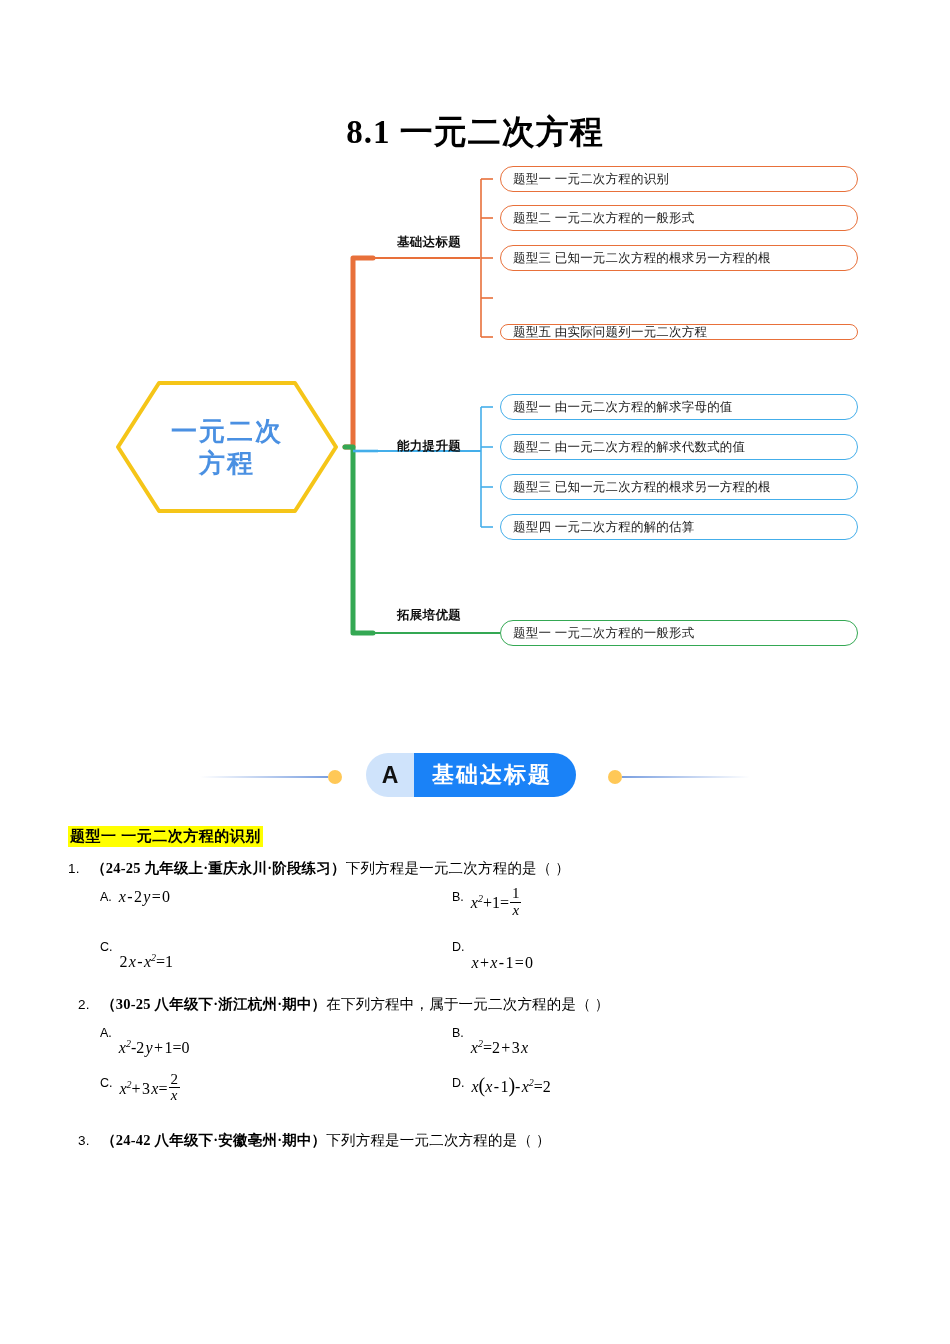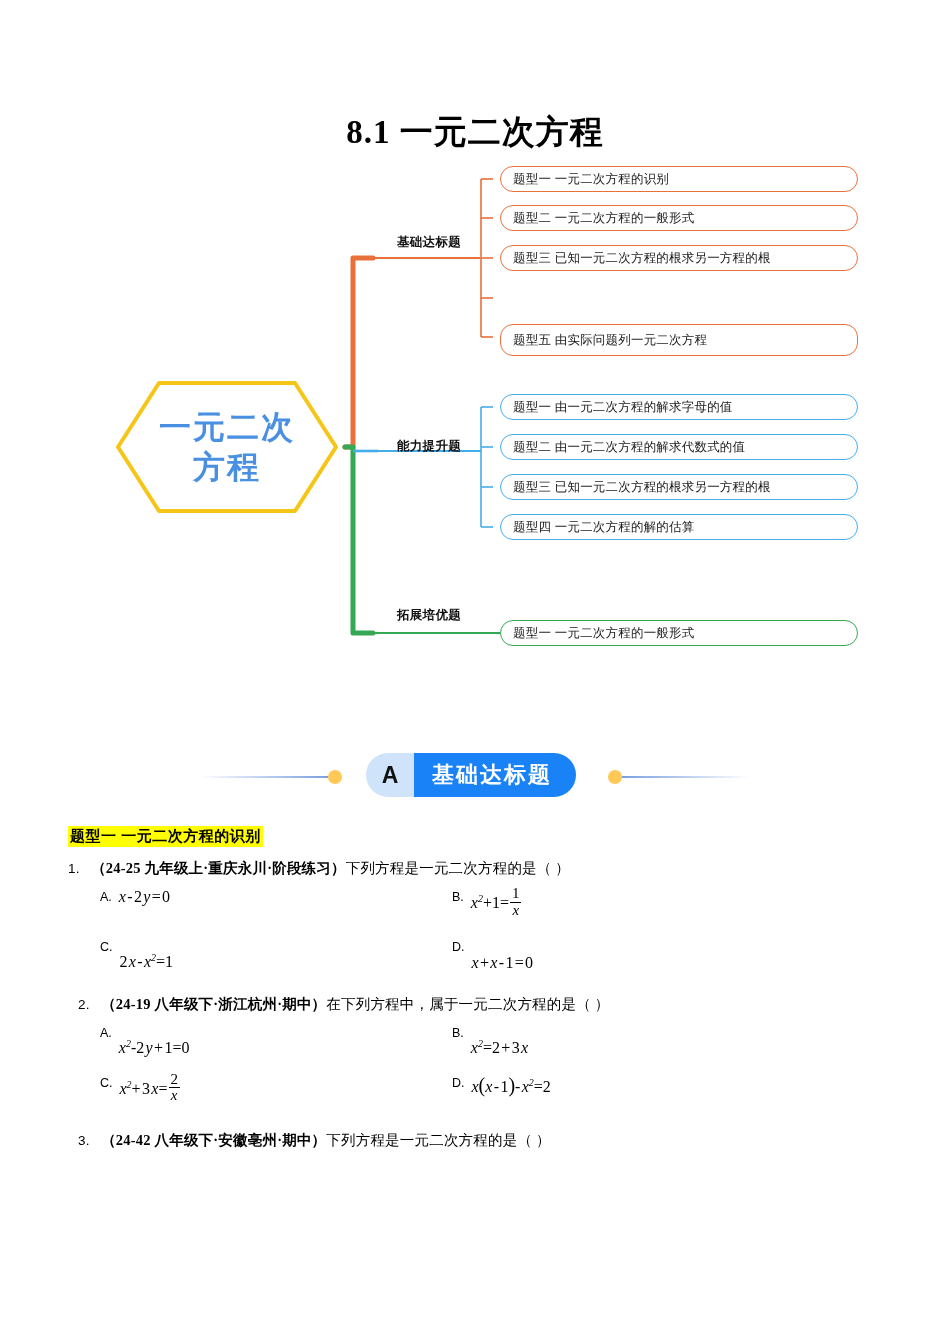--- a/index.html
+++ b/index.html
@@ -82,21 +82,21 @@
     position: absolute;
     left: 0;
     top: 0;
     width: 228px;
     height: 138px;
     display: flex;
     flex-direction: column;
     align-items: center;
     justify-content: center;
     font-family: "Liberation Sans", "DejaVu Sans", sans-serif;
-    font-size: 32px;
+    font-size: 26px;
     font-weight: bold;
     color: #4a90e2;
     line-height: 1.25;
     letter-spacing: 2px;
   }
 
   
   #section-banner {
     position: absolute;
     left: 0;
@@ -267,21 +267,21 @@
     </div>
   </div>
 
   <div class="branch-label" style="left:397px; top:79px;">基础达标题</div>
   <div class="branch-label" style="left:397px; top:283px;">能力提升题</div>
   <div class="branch-label" style="left:397px; top:452px;">拓展培优题</div>
 
   <div class="node-box orange" style="left:500px; top:11px;  width:358px; height:26px;">题型一  一元二次方程的识别</div>
   <div class="node-box orange" style="left:500px; top:50px;  width:358px; height:26px;">题型二 一元二次方程的一般形式</div>
   <div class="node-box orange" style="left:500px; top:90px;  width:358px; height:26px;">题型三 已知一元二次方程的根求另一方程的根</div>
-  <div class="node-box orange" style="left:500px; top:169px; width:358px; height:32px;">题型五  由实际问题列一元二次方程</div>
+  <div class="node-box orange" style="left:500px; top:169px; width:358px; height:16px;">题型五  由实际问题列一元二次方程</div>
 
   <div class="node-box blue" style="left:500px; top:239px; width:358px; height:26px;">题型一 由一元二次方程的解求字母的值</div>
   <div class="node-box blue" style="left:500px; top:279px; width:358px; height:26px;text-align:center;">题型二  由一元二次方程的解求代数式的值</div>
   <div class="node-box blue" style="left:500px; top:319px; width:358px; height:26px;">题型三 已知一元二次方程的根求另一方程的根</div>
   <div class="node-box blue" style="left:500px; top:359px; width:358px; height:26px;">题型四 一元二次方程的解的估算</div>
 
   <div class="node-box green" style="left:500px; top:465px; width:358px; height:26px;">题型一 一元二次方程的一般形式</div>
 </div>
 
 <div id="section-banner">
@@ -324,21 +324,21 @@
     <div class="opt">
       <span class="opt-letter">D.</span>
       <span class="opt-math" style="align-self:flex-end"><span class="mi">x</span> + <span class="mi">x</span> - 1 = 0</span>
     </div>
   </div>
 
   
   <div class="q-stem" style="margin-top:22px; padding-left:10px;">
     <span class="qnum">2.</span>
     <span>&nbsp;</span>
-    <span class="src">（24-19 八年级下·浙江杭州·期中）</span><span>在下列方程中，属于一元二次方程的是（   ）</span>
+    <span class="src">（30-25 八年级下·浙江杭州·期中）</span><span>在下列方程中，属于一元二次方程的是（   ）</span>
   </div>
   <div class="options">
     <div class="opt">
       <span class="opt-letter">A.</span>
       <span class="opt-math" style="align-self:flex-end"><span class="mi">x</span><span class="sup">2</span>-2 <span class="mi">y</span> + 1=0</span>
     </div>
     <div class="opt">
       <span class="opt-letter">B.</span>
       <span class="opt-math" style="align-self:flex-end"><span class="mi">x</span><span class="sup">2</span>=2 + 3 <span class="mi">x</span></span>
     </div>

